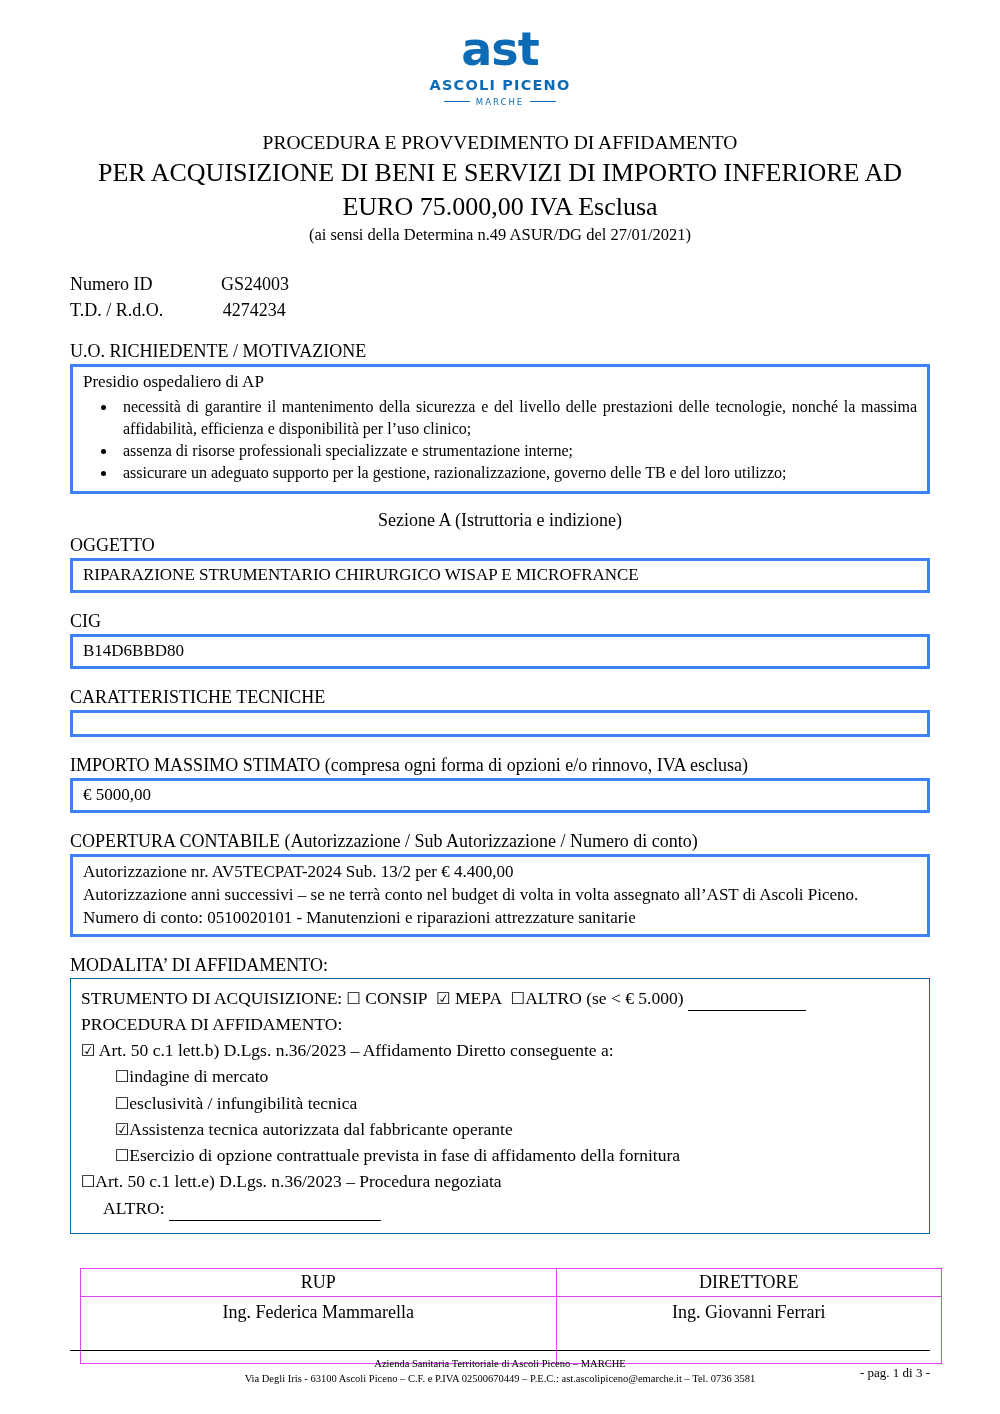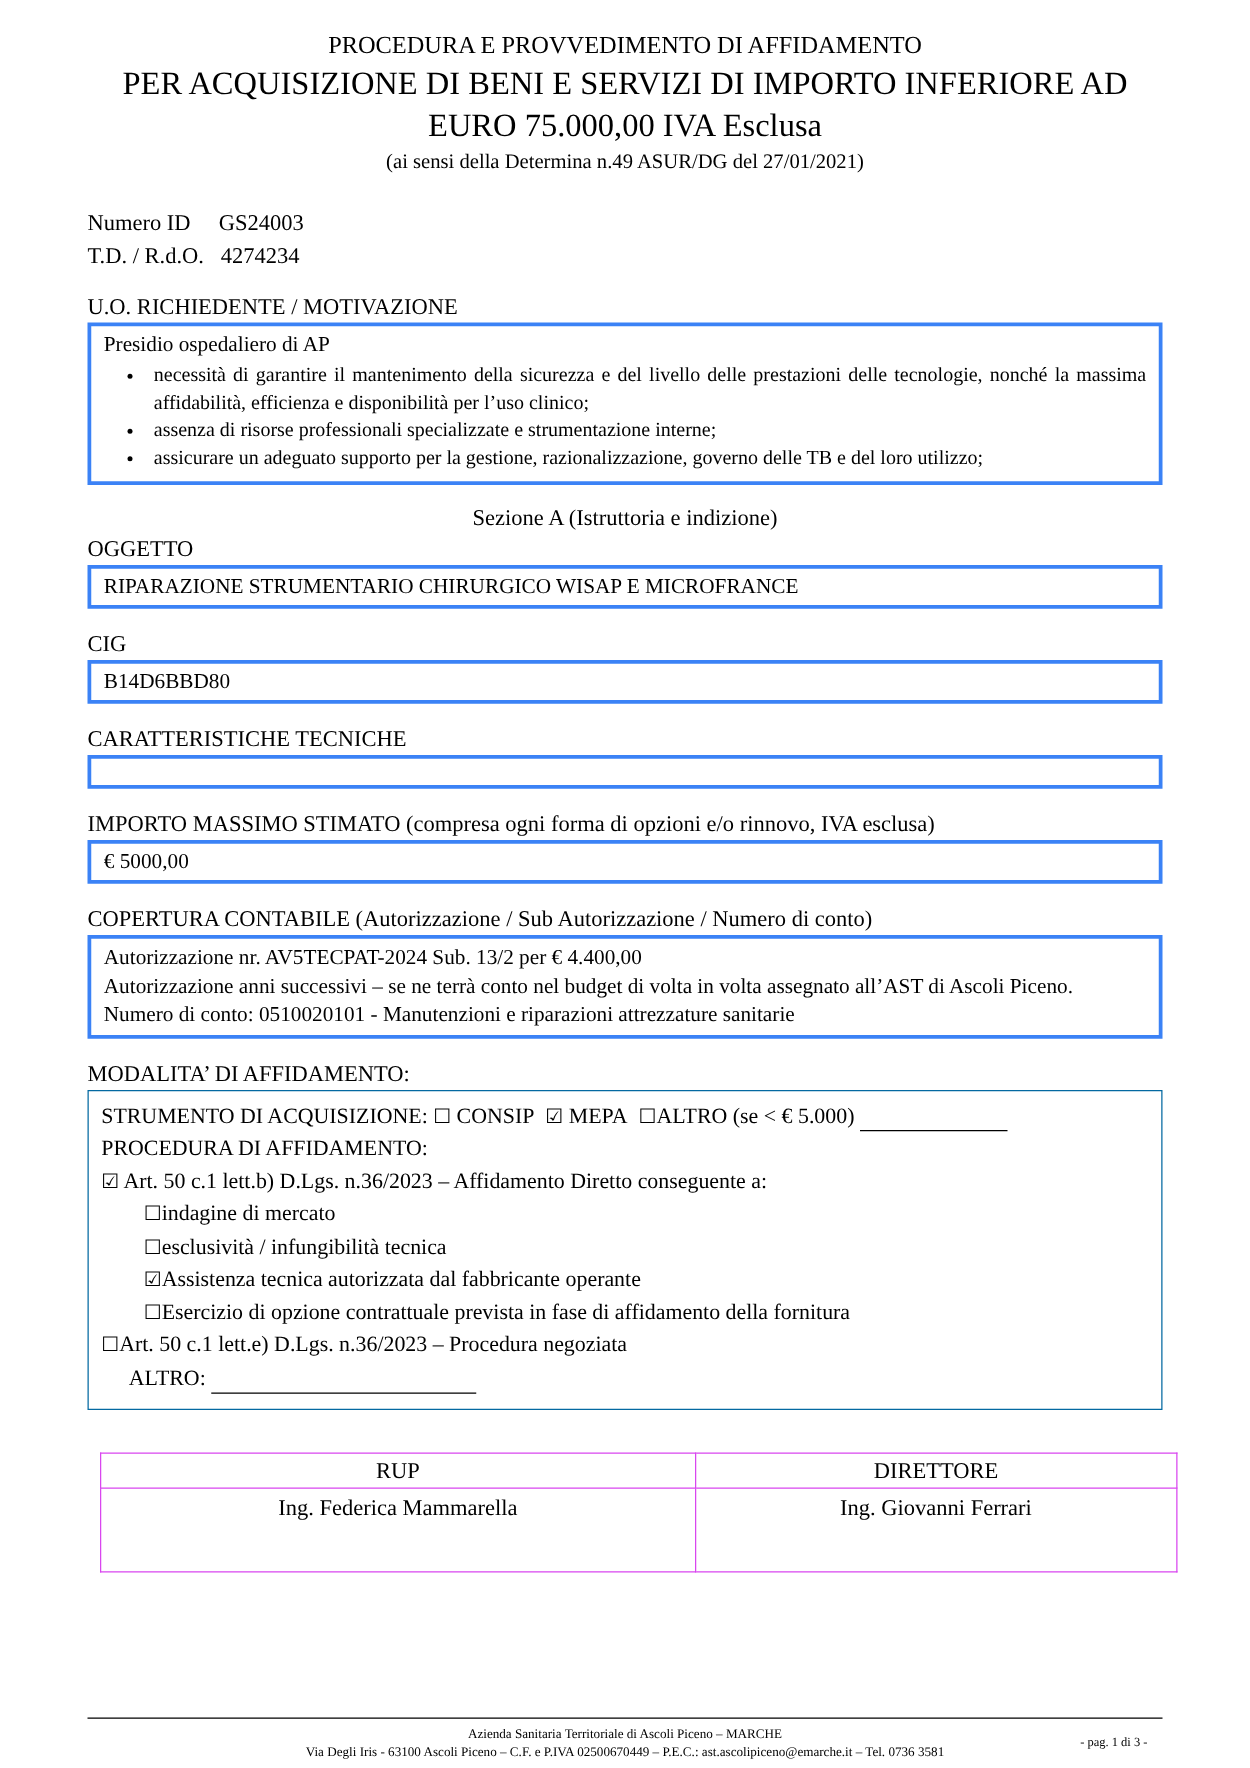--- a/index.html
+++ b/index.html
@@ -79,21 +79,21 @@
   .title-line-3 { font-size: 16.5px; }
 
   
   .meta {
     margin-top: 26px;
     font-size: 18px;
     line-height: 1.42;
   }
   .meta-row { white-space: pre; }
   .meta-label { display: inline-block; }
-  .meta-val { display: inline-block; }
+  .meta-val { display: inline-block; margin-left: 46px; }
 
   
   .sect-head {
     margin-top: 18px;
     margin-bottom: 2px;
     font-size: 18px;
   }
 
   
   .box {
@@ -174,30 +174,41 @@
     margin-bottom: 5px;
   }
   .footer-inner {
     position: relative;
     text-align: center;
     font-size: 10.5px;
     line-height: 1.45;
   }
   .footer-page {
     position: absolute;
-    right: 12px;
+    right: 0;
     top: 8px;
-    font-size: 10px;
+    font-size: 13px;
   }
 </style>
 </head>
 <body>
 
 <div class="page">
 
+  <div class="logo-wrap">
+    <div class="logo">
+      <div class="logo-mark">ast</div>
+      <div class="logo-name">ASCOLI PICENO</div>
+      <div class="logo-sub">
+        <span class="rule"></span>
+        <span>MARCHE</span>
+        <span class="rule"></span>
+      </div>
+    </div>
+  </div>
 
   <div class="title-block">
     <div class="title-line-1">PROCEDURA E PROVVEDIMENTO DI AFFIDAMENTO</div>
     <div class="title-line-2">PER ACQUISIZIONE DI BENI E SERVIZI DI IMPORTO INFERIORE AD EURO 75.000,00 IVA Esclusa</div>
     <div class="title-line-3">(ai sensi della Determina n.49 ASUR/DG del 27/01/2021)</div>
   </div>
 
   <div class="meta">
     <div class="meta-row"><span class="meta-label">Numero ID</span>     <span class="meta-val">GS24003</span></div>
     <div class="meta-row"><span class="meta-label">T.D. / R.d.O.</span>   <span class="meta-val">4274234</span></div>

